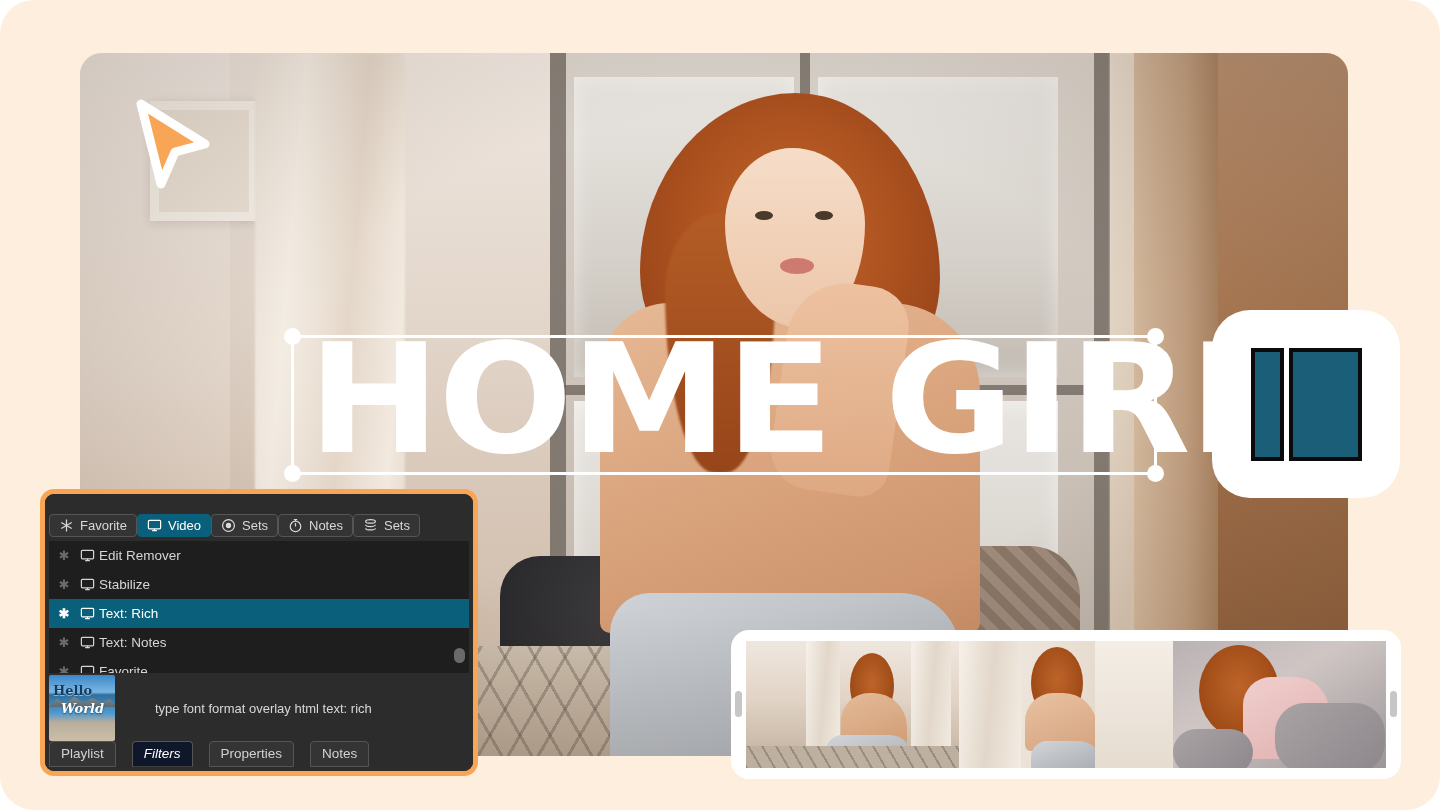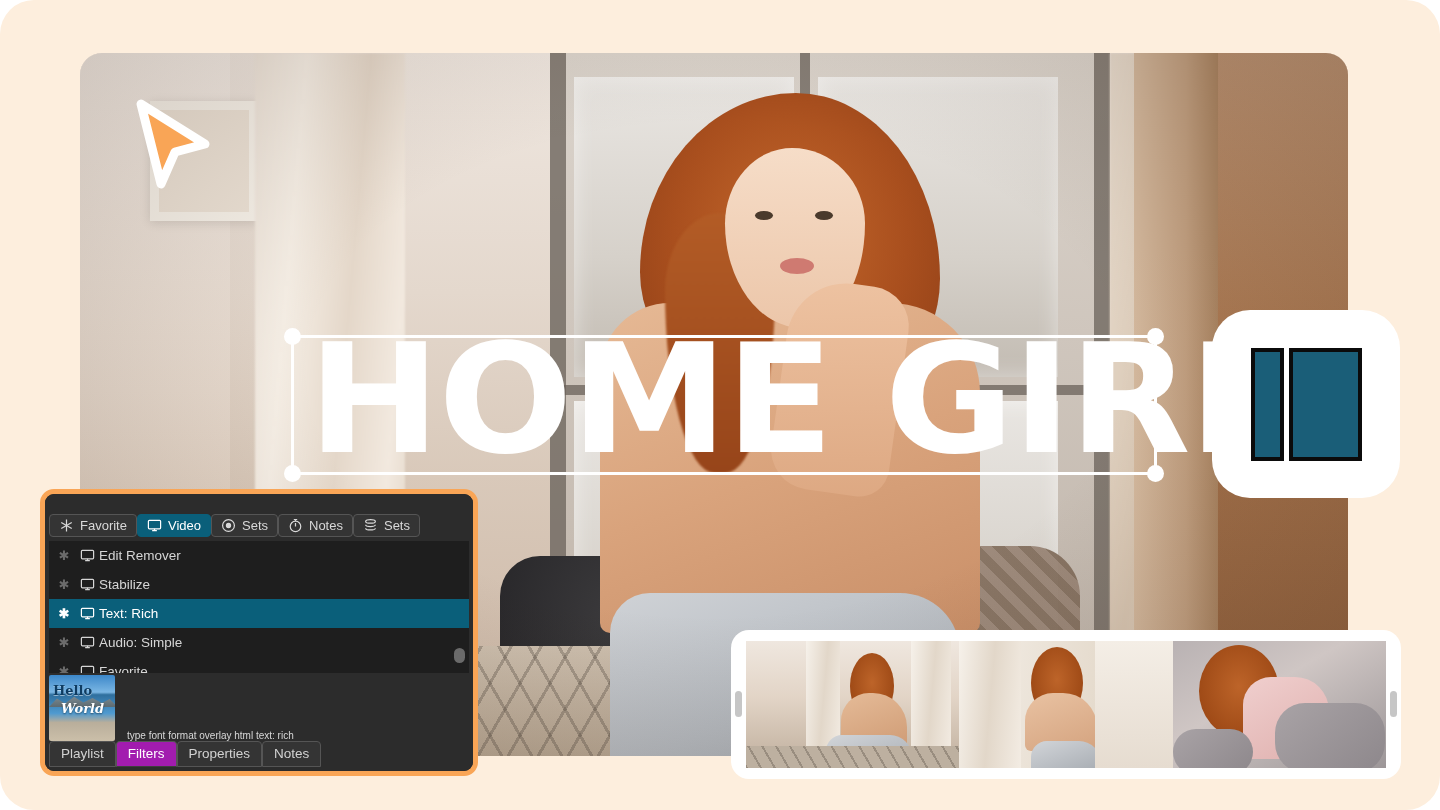--- a/index.html
+++ b/index.html
@@ -255,21 +255,21 @@
   .frow .rowlabel { line-height:1; }
   .mon-icon { flex:0 0 auto; }
 
   #list-scrollbar-thumb {
     position:absolute; right:4px; bottom:10px;
     width:11px; height:15px;
     background:#6a6a6a; border-radius:6px;
   }
 
   #filter-detail {
-    display:flex; align-items:flex-end; gap:12px;
+    display:flex; align-items:flex-start; gap:12px;
     background:#2c2c2c;
     padding:2px 4px 0 4px;
     height:68px;
   }
   #detail-thumb {
     width:66px; height:66px;
     border-radius:2px; overflow:hidden; position:relative; flex:0 0 auto;
     background: linear-gradient(180deg,#3c87c9 0%,#7ab6e3 26%,#2f6f9e 30%,#4f9ad0 58%,#b9ae9b 72%,#cbbfa9 100%);
   }
   #detail-thumb .mountains {
@@ -280,34 +280,34 @@
   #detail-thumb .t1 {
     position:absolute; left:4px; top:8px; color:#0e3c62; font-size:13px;
     font-weight:bold; font-family:"DejaVu Serif", serif;
     text-shadow: 0 1px 0 rgba(255,255,255,.5);
   }
   #detail-thumb .t2 {
     position:absolute; left:12px; top:26px; color:#fff; font-size:13px;
     font-weight:bold; font-style:italic; font-family:"DejaVu Serif", serif;
     text-shadow: 0 1px 2px rgba(0,0,0,.5);
   }
-  #detail-desc { color:#d8d8d8; font-size:10px; padding-top:26px; }
+  #detail-desc { color:#d8d8d8; font-size:13px; padding-top:26px;margin-left:28px; }
 
   #bottom-tabs {
-    display:flex; gap:0;
+    display:flex; gap:16px;
     padding:0 4px 4px 4px;
     background:#2c2c2c;
   }
   .btab {
     padding:4px 11px 5px 11px;
     background:#343434; border:1px solid #555;
     border-top-left-radius:4px; border-top-right-radius:4px;
     color:#d2d2d2; font-size:13.5px;
   }
-  .btab.active { background:#a21caf; color:#fff; border-bottom-color:#3e3e3e; }
+  .btab.active { background:#0f172a; color:#fff; border-bottom-color:#3e3e3e;font-style:italic; }
 
   
   #thumb-strip {
     position:absolute; left:731px; top:630px;
     width:670px; height:149px;
     background:#fff;
     border-radius:18px;
     z-index: 35;
     padding:11px 15px;
     display:flex; gap:0;
@@ -539,21 +539,21 @@
           </div>
           <div class="frow">
             <span class="star">✱</span>
             <span class="mon-icon" style="display: flex; margin-right: -6px;">
               <svg width="15" height="15" viewBox="0 0 16 16" fill="none" stroke="#d6d6d6" stroke-width="1.3">
                 <rect x="1.5" y="2.5" width="13" height="9" rx="1"></rect>
                 <line x1="5.5" y1="13.5" x2="10.5" y2="13.5"></line>
                 <line x1="8" y1="11.5" x2="8" y2="13.5"></line>
               </svg>
             </span>
-            <span class="rowlabel">Audio: Simple</span>
+            <span class="rowlabel">Text: Notes</span>
           </div>
           <div class="frow">
             <span class="star">✱</span>
             <span class="mon-icon" style="display: flex; margin-right: -6px;">
               <svg width="15" height="15" viewBox="0 0 16 16" fill="none" stroke="#d6d6d6" stroke-width="1.3">
                 <rect x="1.5" y="2.5" width="13" height="9" rx="1"></rect>
                 <line x1="5.5" y1="13.5" x2="10.5" y2="13.5"></line>
                 <line x1="8" y1="11.5" x2="8" y2="13.5"></line>
               </svg>
             </span>

